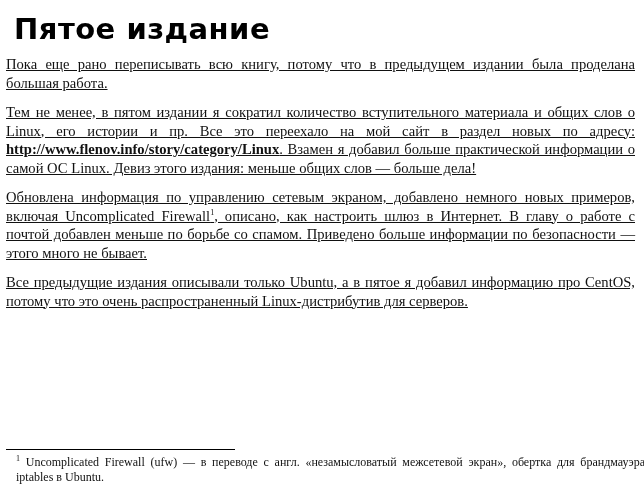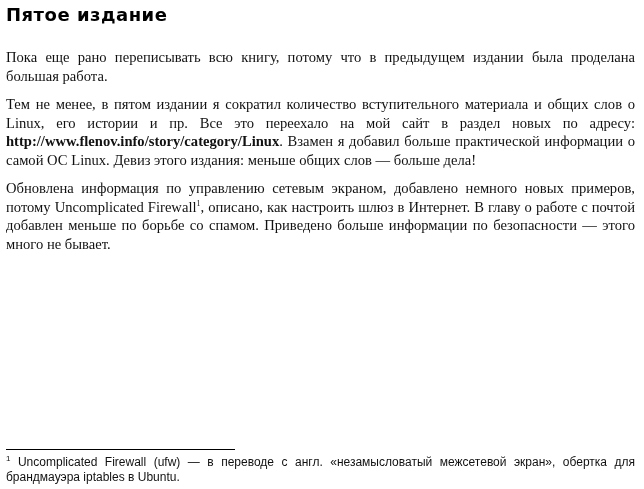--- a/index.html
+++ b/index.html
@@ -1,45 +1,46 @@
 <!DOCTYPE html>
 <html><head>
   <meta charset="utf-8">
   <style>
     html, body { margin: 0; padding: 0; background: #ffffff; }
     body { width: 644px; height: 489px; position: relative; overflow: hidden; color: #111; }
     .title {
       position: absolute; left: 6px; top: 4px;
-      font-family: "DejaVu Sans", sans-serif; font-weight: bold; font-size: 18px;
-      letter-spacing: 0.5px; margin: 0; color: #000;
+      font-family: "DejaVu Sans", sans-serif; font-weight: bold; font-size: 29px;
+      letter-spacing: 0.5px; margin: 8px; color: #000;
     }
     .body-text {
       position: absolute; left: 6px; top: 44px; width: 629px;
       font-family: "Liberation Serif", serif; font-size: 14.6px; line-height: 18.5px;
       text-align: justify;
     }
-    .body-text p { margin: 4px 0 10px 0; }
+    .body-text p { margin: 11px 0 10px 0; text-decoration: underline; }
     .url { font-weight: bold; }
     sup.fn { font-size: 8px; line-height: 0; vertical-align: super; }
     .fn-rule {
       position: absolute; left: 6px; top: 449px; width: 229px; height: 0;
       border-top: 1px solid #000;
     }
     .footnote {
-      position: absolute; left: 6px; top: 455px; width: 629px;
-      font-family: Liberation Sans, sans-serif; font-size: 12px; line-height: 15px;
+      position: absolute; left: 16px; top: 455px; width: 629px;
+      font-family: Liberation Serif, serif; font-size: 12px; line-height: 15px;
       text-align: justify;
     }
     .footnote sup { font-size: 8px; vertical-align: super; line-height: 0; }
   </style>
 </head>
 <body>
 
 <h1 class="title">Пятое издание</h1>
 
 <div class="body-text">
   <p>Пока еще рано переписывать всю книгу, потому что в предыдущем издании была проделана большая работа.</p>
   <p><span>Тем не менее, в пятом издании я сократил количество вступительного материала и общих слов о Linux, его истории и пр. Все это переехало на мой сайт в раздел новых по адресу: </span><span class="url">http://www.flenov.info/story/category/Linux</span><span>. Взамен я добавил больше практической информации о самой ОС Linux. Девиз этого издания: меньше общих слов — больше дела!</span></p>
-  <p><span>Обновлена информация по управлению сетевым экраном, добавлено немного новых примеров, потому Uncomplicated Firewall</span><sup class="fn">1</sup><span>, описано, как настроить шлюз в Интернет. В главу о работе с почтой добавлен меньше по борьбе со спамом. Приведено больше информации по безопасности — этого много не бывает.</span></p>
+  <p><span>Обновлена информация по управлению сетевым экраном, добавлено немного новых примеров, включая Uncomplicated Firewall</span><sup class="fn">1</sup><span>, описано, как настроить шлюз в Интернет. В главу о работе с почтой добавлен меньше по борьбе со спамом. Приведено больше информации по безопасности — этого много не бывает.</span></p>
+  <p>Все предыдущие издания описывали только Ubuntu, а в пятое я добавил информацию про CentOS, потому что это очень распространенный Linux-дистрибутив для серверов.</p>
 </div>
 
 <div class="fn-rule"></div>
 <div class="footnote"><sup>1</sup><span> Uncomplicated Firewall (ufw) — в переводе с англ. «незамысловатый межсетевой экран», обертка для брандмауэра iptables в Ubuntu.</span></div>
 
 </body></html>

